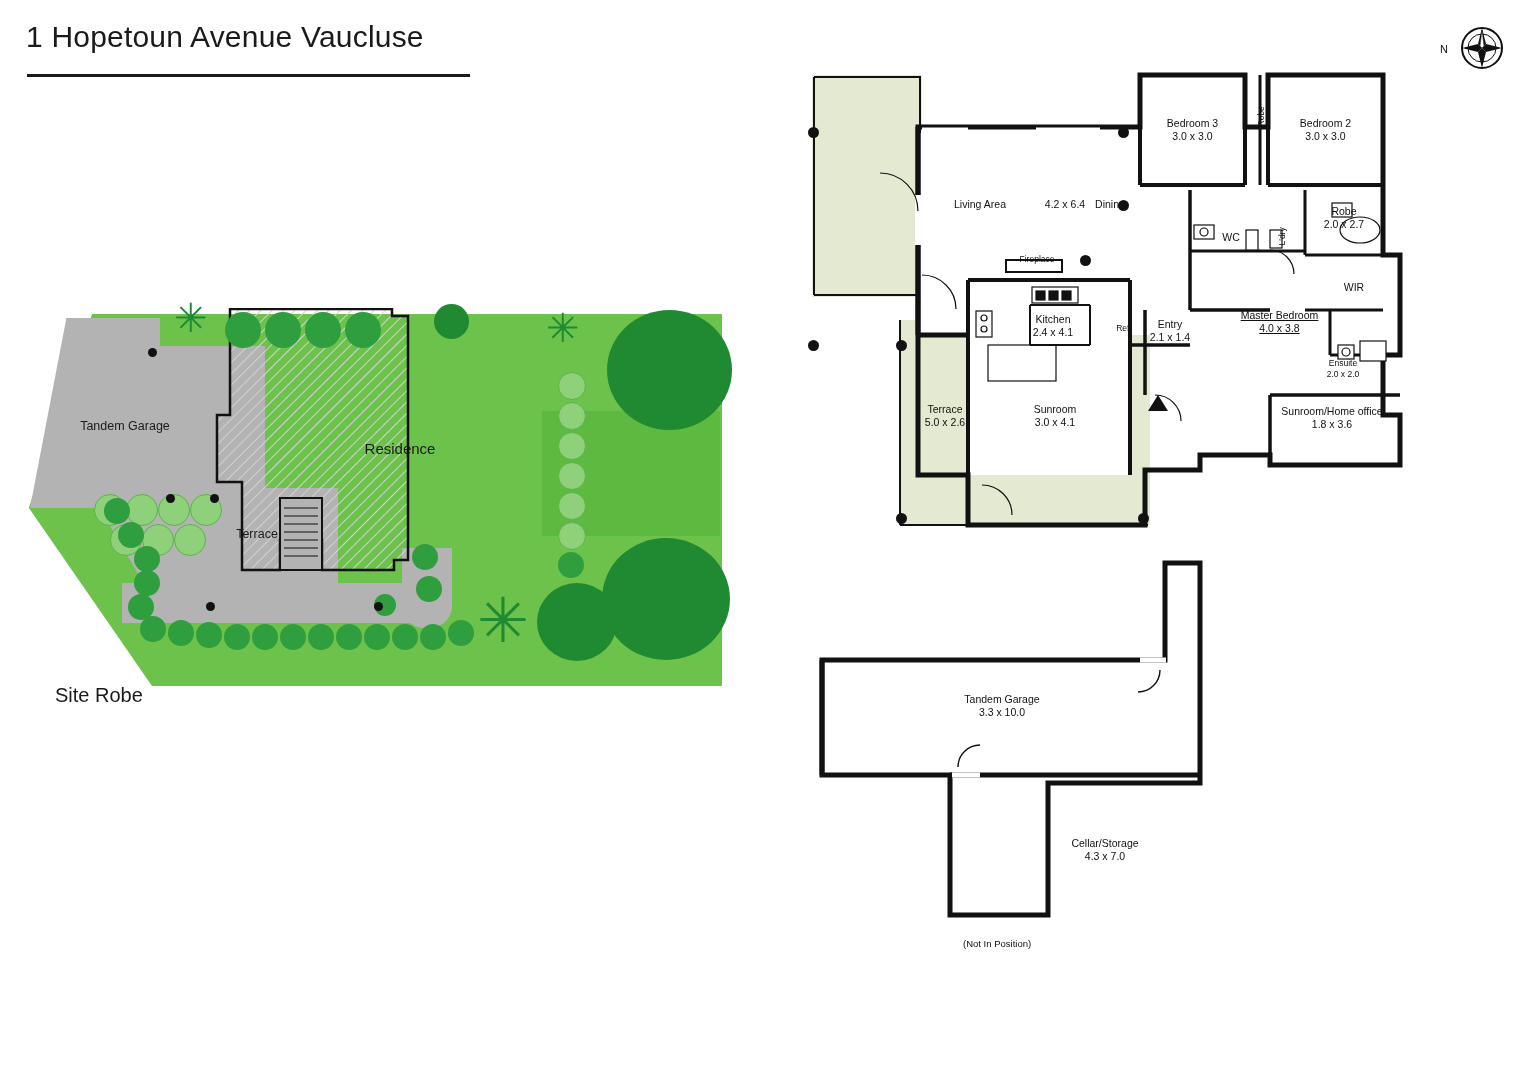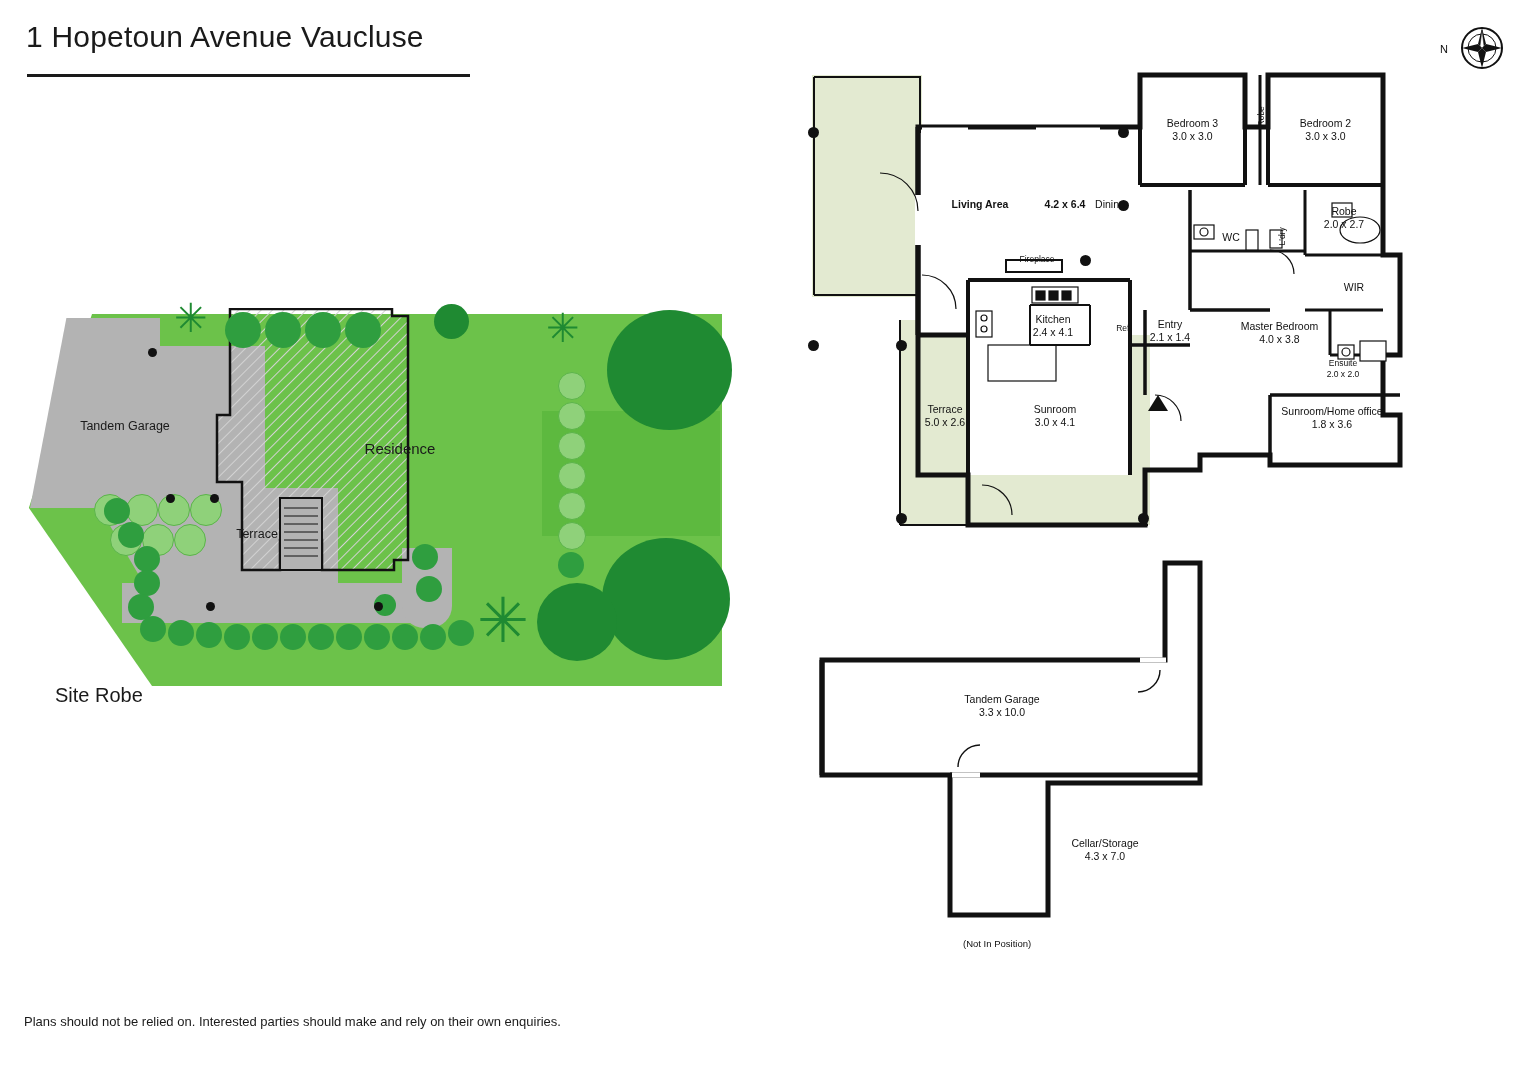--- a/index.html
+++ b/index.html
@@ -248,24 +248,24 @@
 
   <div class="node" style="left:8px;top:72px;"></div>
   <div class="node" style="left:8px;top:285px;"></div>
   <div class="node" style="left:96px;top:285px;"></div>
   <div class="node" style="left:96px;top:458px;"></div>
   <div class="node" style="left:338px;top:458px;"></div>
   <div class="node" style="left:318px;top:72px;"></div>
   <div class="node" style="left:318px;top:145px;"></div>
   <div class="node" style="left:280px;top:200px;"></div>
 
-  <div class="rlabel" style="left:140px;top:143px;width:80px;font-weight:bold;">
+  <div class="rlabel" style="left:140px;top:143px;width:80px;">
     <span>Living Area</span>
   </div>
-  <div class="rlabel" style="left:230px;top:143px;width:70px;font-weight:bold;">4.2 x 6.4</div>
+  <div class="rlabel" style="left:230px;top:143px;width:70px;">4.2 x 6.4</div>
   <div class="rlabel" style="left:255px;top:143px;width:110px;">Dining</div>
 
   <div class="rlabel" style="left:340px;top:62px;width:105px;">
     <span>Bedroom 3</span><br>
     <span>3.0 x 3.0</span>
   </div>
   <div class="rlabel" style="left:468px;top:62px;width:115px;">
     <span>Bedroom 2</span><br>
     <span>3.0 x 3.0</span>
   </div>
@@ -286,21 +286,21 @@
     <span>Kitchen</span><br>
     <span>2.4 x 4.1</span>
   </div>
   <div class="rlabel tiny" style="left:302px;top:268px;width:44px;">Ref.</div>
 
   <div class="rlabel" style="left:330px;top:263px;width:80px;">
     <span>Entry</span><br>
     <span>2.1 x 1.4</span>
   </div>
 
-  <div class="rlabel" style="left:392px;top:265px;width:175px;">
+  <div class="rlabel" style="left:392px;top:254px;width:175px;text-decoration:underline;">
     <span>Master Bedroom</span><br>
     <span>4.0 x 3.8</span>
   </div>
 
   <div class="rlabel tiny" style="left:498px;top:303px;width:90px;">
     <span>Ensuite</span><br>
     <span>2.0 x 2.0</span>
   </div>
 
   <div class="rlabel" style="left:100px;top:348px;width:90px;">
@@ -336,14 +336,13 @@
     <span>3.3 x 10.0</span>
   </div>
   <div class="rlabel" style="left:215px;top:282px;width:180px;">
     <span>Cellar/Storage</span><br>
     <span>4.3 x 7.0</span>
   </div>
 </div>
 <div id="notinposition">(Not In Position)</div>
 
 <div id="disclaimer">
-  <div>Plans should not be relied on. Interested parties should make and rely on their own enquiries.</div>
 </div>
 
 </body></html>

